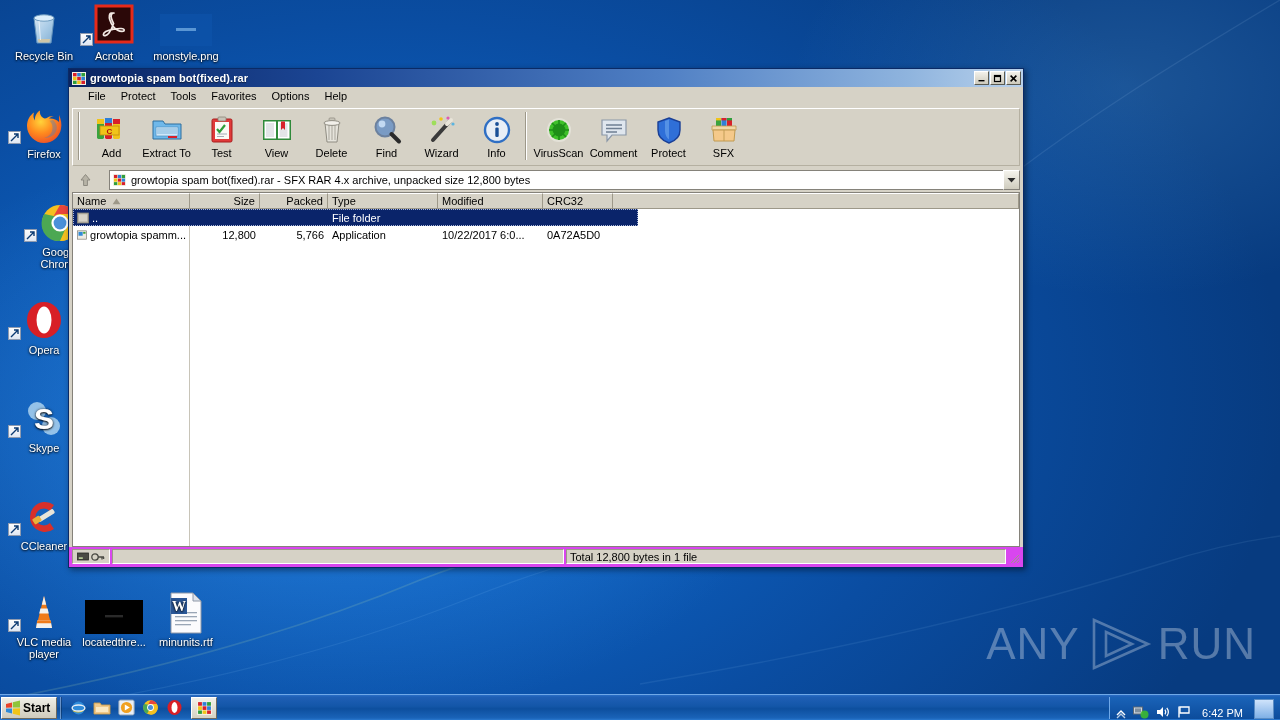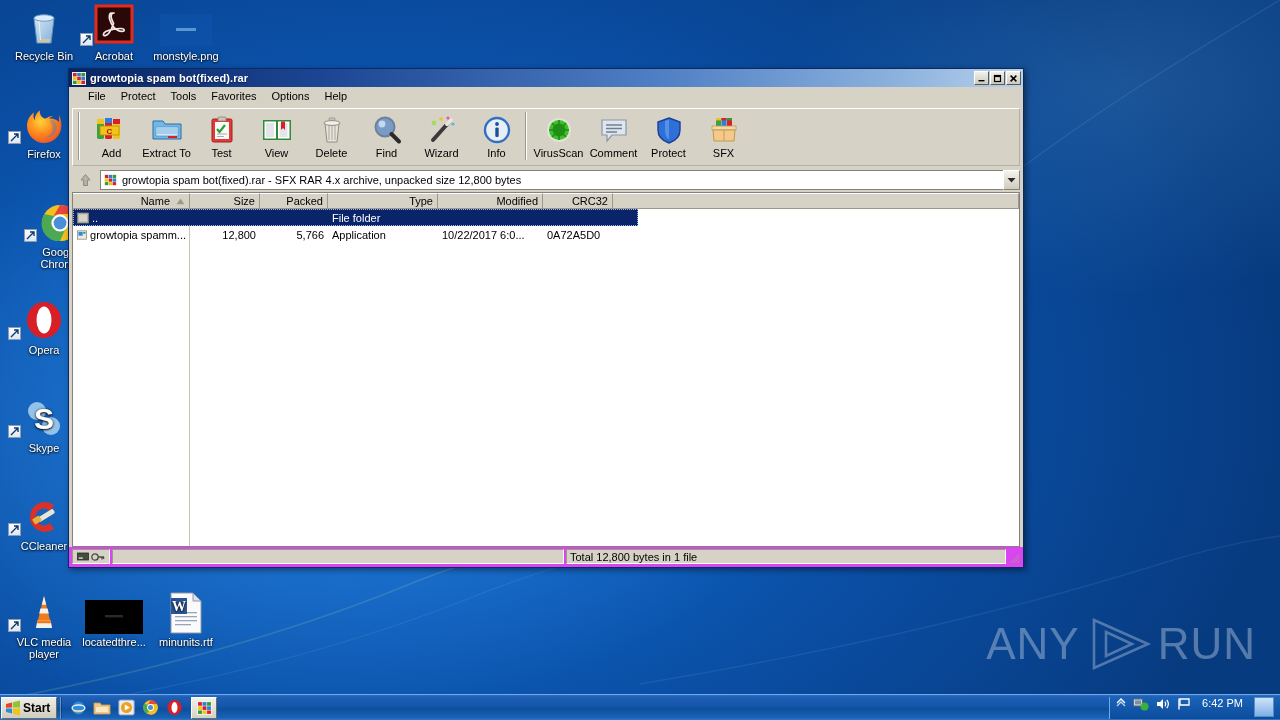--- a/index.html
+++ b/index.html
@@ -88,41 +88,41 @@
   .addrrow{
     flex:0 0 24px; display:flex; align-items:center; background:#d6d2c6; padding:0 3px;
   }
   .upbtn{
     width:26px; height:20px; display:flex; align-items:center; justify-content:center;
     background:#d6d2c6;
   }
   .addrbox{
     flex:1; height:20px; display:flex; align-items:center;
     background:#fff; border:1px solid #85827a; border-right:none;
-    padding-left:3px; gap:5px; margin-left:2px;
+    padding-left:3px; gap:5px; margin-left:11px;
   }
   .addrbox .txt{ font-size:11px; color:#000; white-space:nowrap;}
   .addrdrop{
     width:17px; height:20px; background:linear-gradient(#f4f3ec,#cfccbe);
     border:1px solid #85827a; border-left-color:#fff; border-top-color:#fff;
     display:flex; align-items:center; justify-content:center;
   }
 
   .listwrap{
     flex:1; margin:0 3px; background:#fff;
     border:1px solid #85827a; display:flex; flex-direction:column; overflow:hidden;
   }
   .lhead{ height:16px; display:flex; background:#d6d2c6; flex:0 0 16px;}
   .lhead .hc{
     background:linear-gradient(#ecead f,#d6d2c6);
     background:#d6d2c6;
     border-right:1px solid #9d9889; border-bottom:1px solid #9d9889;
     border-top:1px solid #fff;
     font-size:11px; color:#000; display:flex; align-items:center; padding:0 4px;
-    position:relative; overflow:hidden; white-space:nowrap;justify-content:flex-end;
+    position:relative; overflow:hidden; white-space:nowrap;
   }
   .lhead .hc.r{ justify-content:flex-end; }
   .lbody{ flex:1; position:relative; display:flex; }
   .lcol-left{ width:117px; border-right:1px solid #c8c4b8; }
   .rows{ position:absolute; left:0; top:0; right:0; }
   .row{ height:17px; display:flex; align-items:center; font-size:11px; color:#000;}
   .row .c{ display:flex; align-items:center; padding:0 4px; height:17px; overflow:hidden; white-space:nowrap;}
   .row .c.r{ justify-content:flex-end; }
   .row.sel{ color:#fff; }
   .row.sel .selbg{
@@ -169,21 +169,21 @@
     border-left:1px solid rgba(255,255,255,.35); border-right:1px solid rgba(0,0,0,.25);}
   .qlaunch{ display:flex; align-items:center; gap:6px; padding:0 4px;}
   .qlaunch .qi{ width:18px; height:18px; display:flex; align-items:center; justify-content:center;}
   .taskitem{
     height:22px; min-width:26px; padding:0 4px; margin-left:4px;
     background:linear-gradient(#f2f1ea,#d5d1c3);
     border:1px solid #6d6a60; border-top-color:#fff; border-left-color:#fff;
     display:flex; align-items:center; justify-content:center;
   }
   .tray{
-    margin-left:auto; height:22px; display:flex; align-items:flex-start; gap:7px;
+    margin-left:auto; height:22px; display:flex; align-items:flex-end; gap:7px;
     padding:0 6px; background:linear-gradient(#1a63b8,#0c4c9c);
     border-left:1px solid #6fa8e8; color:#fff; font-size:11px;
   }
   .showdesk{
     width:20px; height:20px; margin-left:4px;
     background:linear-gradient(#cfe3fb,#7fb0e6); border:1px solid #5a8cc4;
   }
 </style>
 </head>
 <body>

